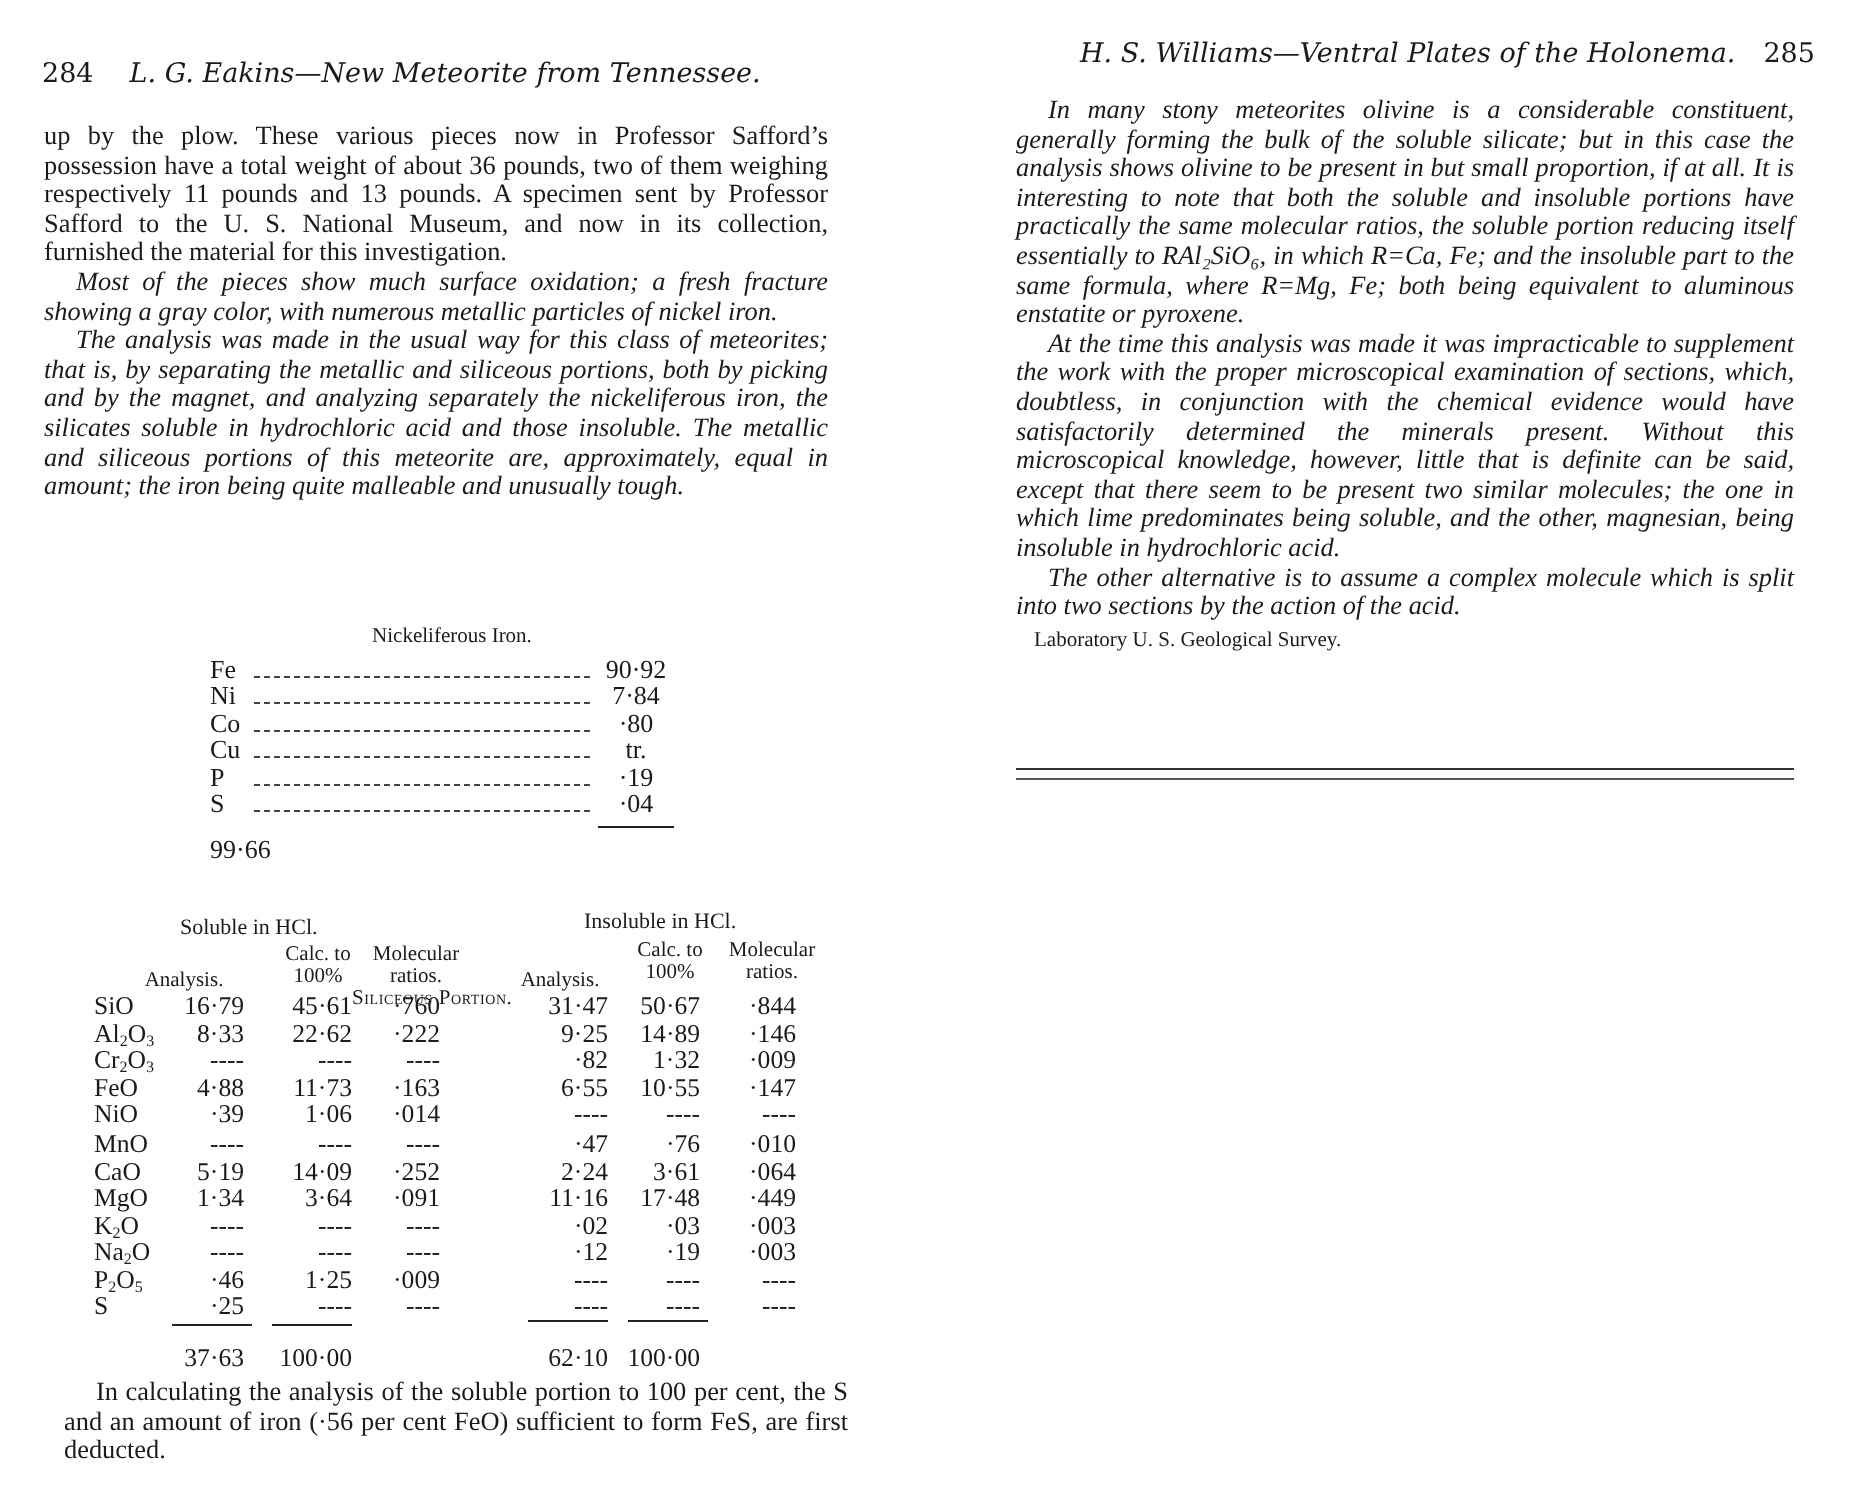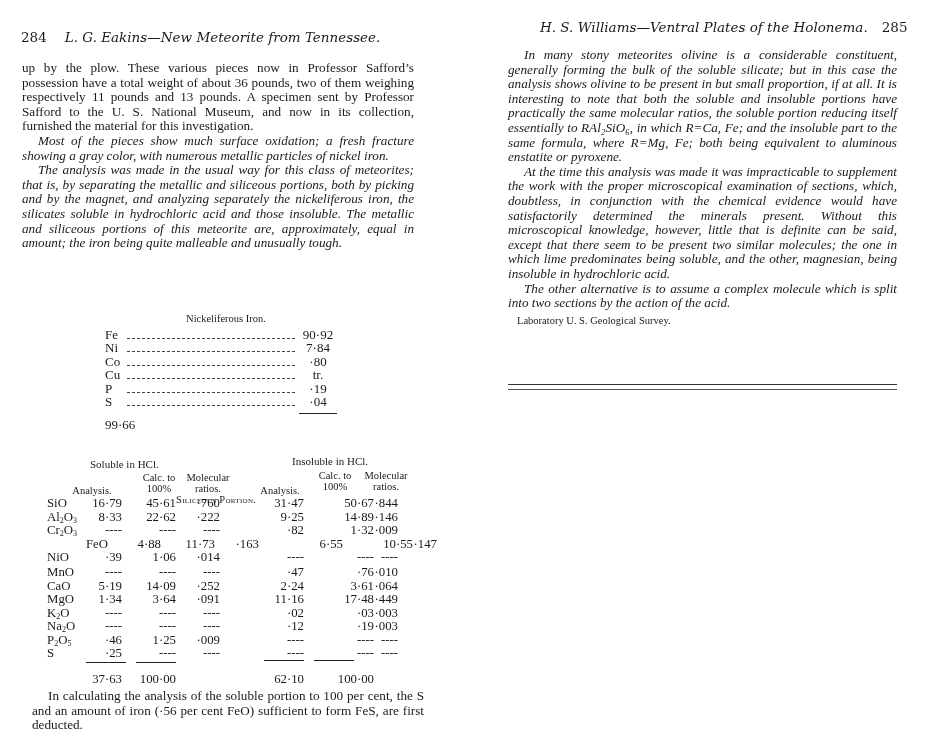--- a/index.html
+++ b/index.html
@@ -56,21 +56,21 @@
   #sol-head { left: 90px; top: 18px; }
   #insol-head { left: 292px; top: 15px; }
   .col-head { position: absolute; font-size: 10.5px; text-align: center; line-height: 11px; }
   .sil-row { position: absolute; left: 0; width: 465px; height: 13.6px; font-size: 12.8px; }
   .sil-row span { position: absolute; text-align: right; }
   .c-el { left: 47px; text-align: left !important; }
   .c-a1 { left: 86px; width: 36px; }
   .c-c1 { left: 138px; width: 38px; }
   .c-m1 { left: 188px; width: 32px; }
   .c-a2 { left: 264px; width: 40px; }
-  .c-c2 { left: 332px; width: 42px; }
+  .c-c2 { left: 308px; width: 42px; }
   .c-m2 { left: 364px; width: 34px; }
   sub { font-size: 8px; vertical-align: -2px; }
   .sum-rule { position: absolute; height: 0; border-top: 1.3px solid #222; }
 
   #bottom-para { position: absolute; left: 32px; top: 689px; width: 392px; font-size: 13.2px; line-height: 14.6px; text-align: justify; font-family: "Liberation Serif", "DejaVu Serif", serif; }
   #bottom-para p { margin: 0; text-indent: 16px; }
 </style>
 </head>
 <body>
 
@@ -157,21 +157,21 @@
         </div>
         <div class="sil-row" style="top: 83px;">
           <span class="c-el">Cr<sub>2</sub>O<sub>3</sub></span>
           <span class="c-a1">----</span>
           <span class="c-c1">----</span>
           <span class="c-m1">----</span>
           <span class="c-a2">·82</span>
           <span class="c-c2">1·32</span>
           <span class="c-m2">·009</span>
         </div>
-        <div class="sil-row" style="top: 96.5px; margin-left: 39px;">
+        <div class="sil-row" style="top: 96.5px;">
           <span class="c-el">FeO</span>
           <span class="c-a1">4·88</span>
           <span class="c-c1">11·73</span>
           <span class="c-m1">·163</span>
           <span class="c-a2">6·55</span>
           <span class="c-c2">10·55</span>
           <span class="c-m2">·147</span>
         </div>
         <div class="sil-row" style="top: 110px;">
           <span class="c-el">NiO</span>

